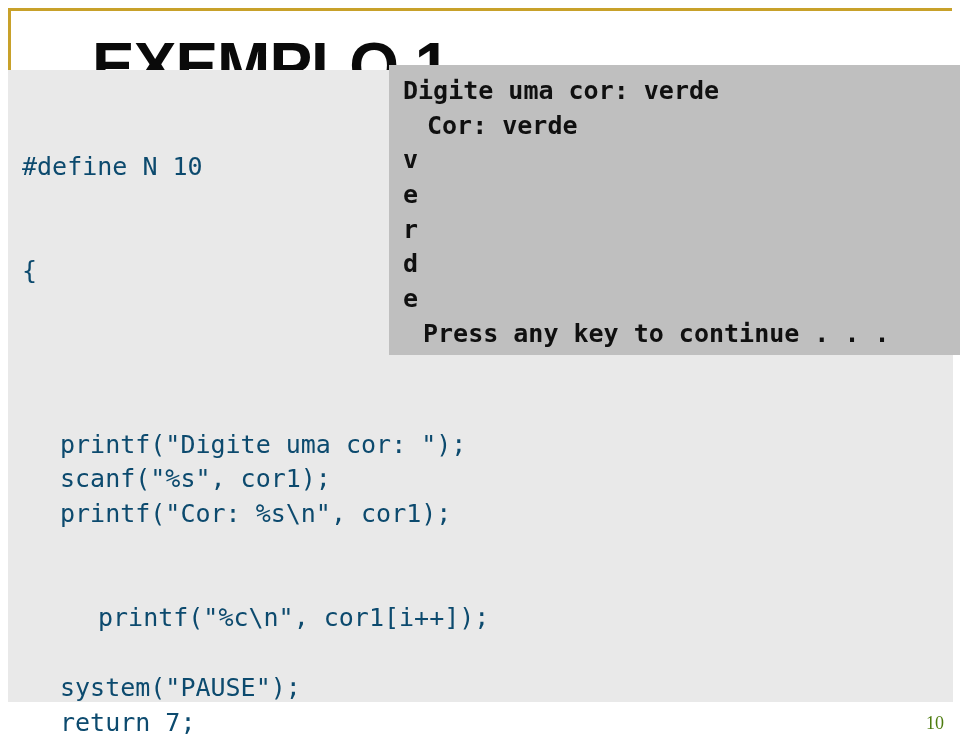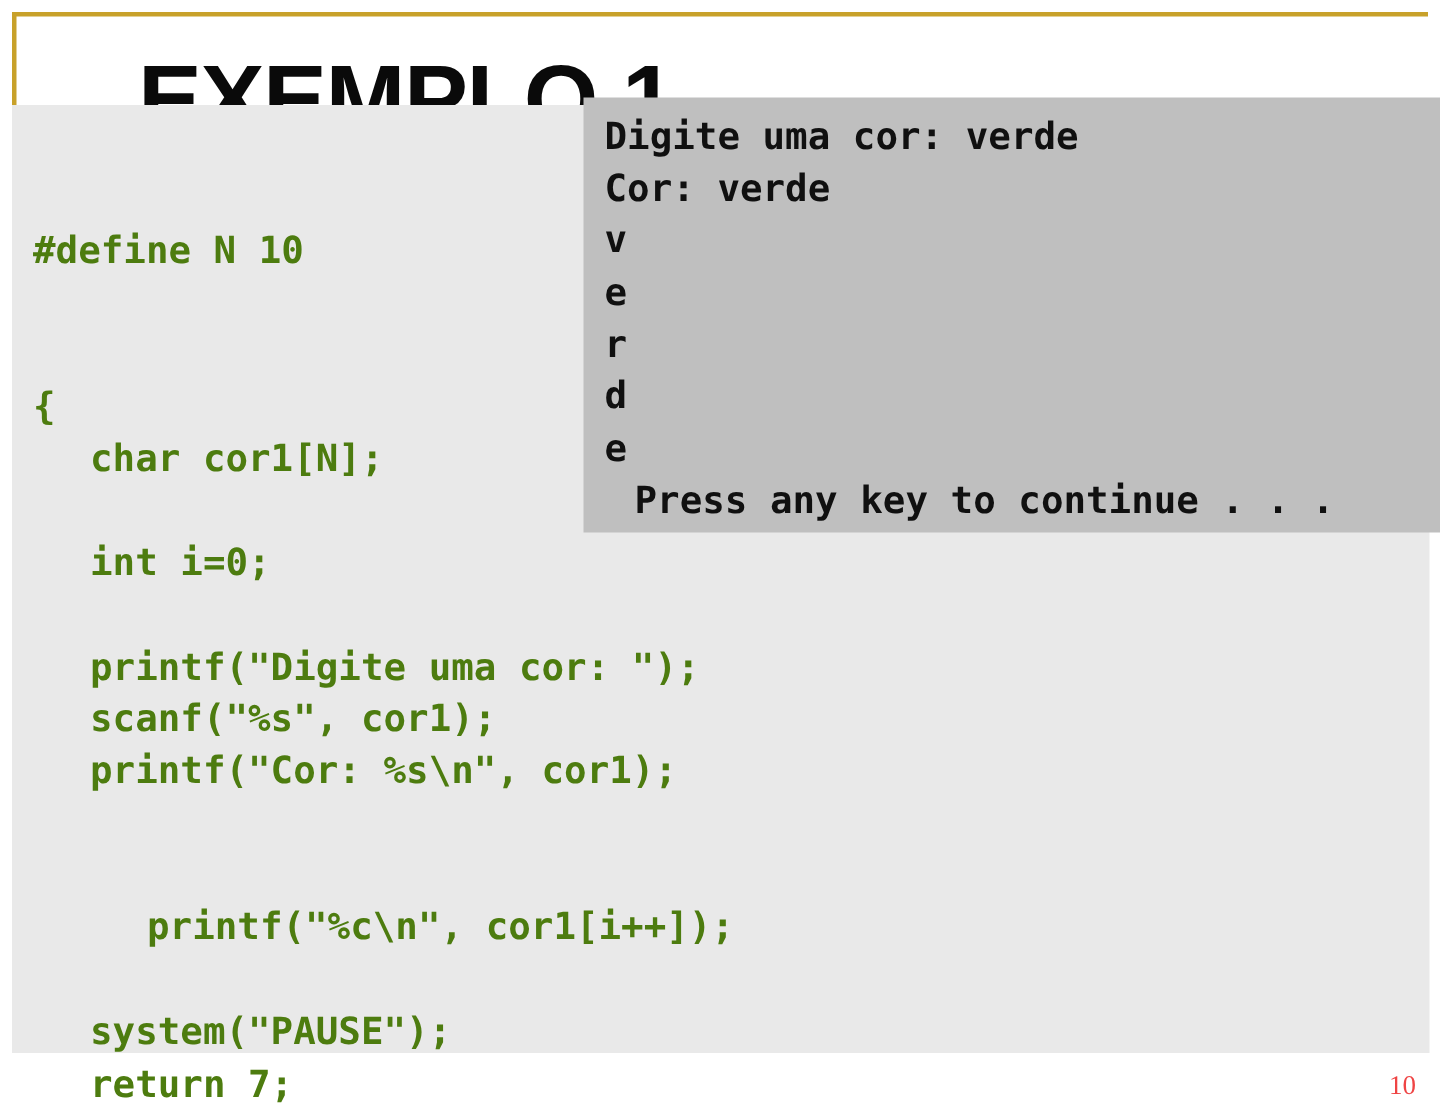--- a/index.html
+++ b/index.html
@@ -53,22 +53,22 @@
     top: 70px;
     width: 945px;
     height: 632px;
     background: #e9e9e9;
   }
   .code-line {
     position: absolute;
     left: 14px;
     font-family: "DejaVu Sans Mono", "Liberation Mono", monospace;
     font-size: 25px;
-    font-weight: bold;
-    color: #4d7c0f;
+    font-weight: normal;
+    color: #0c4a6e;
     white-space: pre;
     letter-spacing: 0px;
     line-height: 1;
   }
 
   
   #console-window {
     position: absolute;
     left: 389px;
     top: 65px;
@@ -87,47 +87,45 @@
     line-height: 1;
   }
 
   
   #page-number {
     position: absolute;
     right: 16px;
     bottom: 6px;
     font-family: "Liberation Serif", serif;
     font-size: 18px;
-    color: #ef4444;
+    color: #4d7c0f;
   }
 </style>
 </head>
 <body>
 
 <div id="gold-rule-top"></div>
 <div id="gold-rule-left"></div>
 
 <h1 id="slide-title">EXEMPLO 1</h1>
 
 <div id="code-panel">
     <div class="code-line" style="top: 84px; left: 14px;">#define N 10</div>
     <div class="code-line" style="top: 188px; left: 14px;">{</div>
-    <div class="code-line" style="top: 223px; left: 52px;">char cor1[N];</div>
-    <div class="code-line" style="top: 292px; left: 52px;">int i=0;</div>
     <div class="code-line" style="top: 362px; left: 52px;">printf("Digite uma cor: ");</div>
     <div class="code-line" style="top: 396px; left: 52px;">scanf("%s", cor1);</div>
     <div class="code-line" style="top: 431px; left: 52px;">printf("Cor: %s\n", cor1);</div>
     <div class="code-line" style="top: 535px; left: 90px;">printf("%c\n", cor1[i++]);</div>
     <div class="code-line" style="top: 605px; left: 52px;">system("PAUSE");</div>
     <div class="code-line" style="top: 640px; left: 52px;">return 7;</div>
   </div>
 
 <div id="console-window">
     <div class="console-line" style="top: 13px;">Digite uma cor: verde</div>
-    <div class="console-line" style="top: 48px;">Cor: verde</div>
+    <div class="console-line" style="top: 48px; margin-left: 24px;">Cor: verde</div>
     <div class="console-line" style="top: 82px;">v</div>
     <div class="console-line" style="top: 117px;">e</div>
     <div class="console-line" style="top: 152px;">r</div>
     <div class="console-line" style="top: 186px;">d</div>
     <div class="console-line" style="top: 221px;">e</div>
     <div class="console-line" style="top: 256px; margin-left: 20px;">Press any key to continue . . .</div>
   </div>
 
 <div id="page-number">10</div>
 

